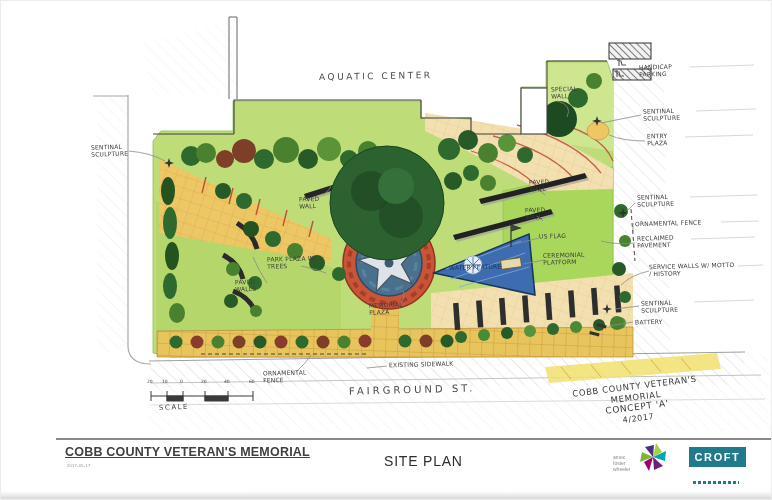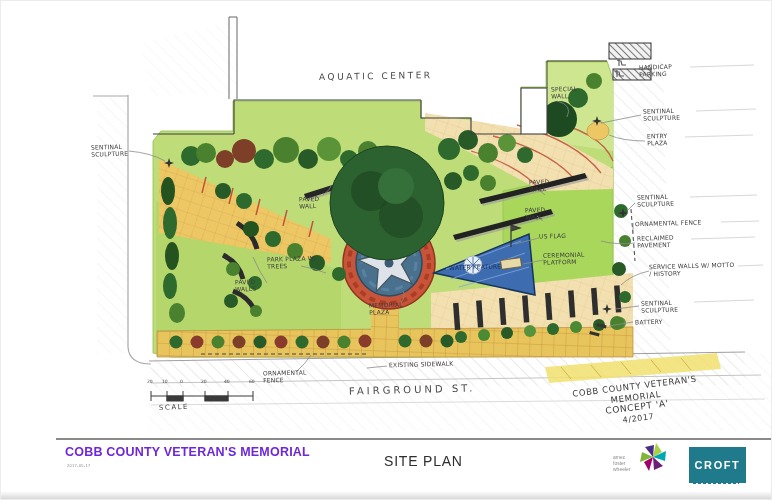--- a/index.html
+++ b/index.html
@@ -18,26 +18,26 @@
   .concept .l1,.concept .l2{font-size:8.5px;line-height:1.25;}
   .concept .l3{font-size:9px;line-height:1.3;}
   .concept .l4{font-size:8px;line-height:1.3;}
   .scale-wrap{position:absolute;left:146px;top:378px;width:120px;}
   .scale-ticks{position:relative;height:7px;font-family:"DejaVu Sans",sans-serif;font-size:4.5px;color:#444;}
   .scale-ticks span{position:absolute;top:0;}
   .scale-label{font-family:"DejaVu Sans",sans-serif;font-size:7px;color:#444;letter-spacing:1.5px;
                margin-top:2px;margin-left:12px;transform:rotate(-2deg);}
   
   .tb-line{position:absolute;left:55px;top:437px;width:717px;height:2px;background:#8a8a8a;}
-  .tb-title{position:absolute;left:64px;top:444px;font-size:12.5px;font-weight:bold;color:#6d28d9;letter-spacing:.2px;}
+  .tb-title{position:absolute;left:64px;top:444px;font-size:12.5px;font-weight:bold;color:#404040;letter-spacing:.2px;text-decoration:underline;}
   .tb-date{position:absolute;left:66px;top:462px;font-size:4px;color:#8a8a8a;letter-spacing:.3px;}
   .tb-sheetname{position:absolute;left:383px;top:452px;font-size:14px;color:#2e2e2e;letter-spacing:.8px;}
   .amec{position:absolute;left:610px;top:438px;width:62px;height:44px;}
   .amec-text{position:absolute;left:2px;top:16px;font-size:5px;line-height:1.15;color:#8d8d8d;}
-  .croft-box{position:absolute;left:688px;top:446px;width:57px;height:36px;background:#1f7b8b;
+  .croft-box{position:absolute;left:688px;top:446px;width:57px;height:20px;background:#1f7b8b;
              display:flex;align-items:center;justify-content:center;text-align:center;}
   .croft-box span{color:#fff;font-size:11px;font-weight:bold;letter-spacing:1.6px;font-family:"Liberation Sans",sans-serif;}
   .croft-tag{position:absolute;left:692px;top:480px;width:46px;height:2.5px;
              background:repeating-linear-gradient(90deg,#1f7b8b 0 3px,transparent 3px 5px);}
   .page-bottom-shade{position:absolute;left:0;top:490px;width:772px;height:10px;
              background:linear-gradient(#ffffff,#cfcfcf);}
 </style>
 </head>
 <body>
 

